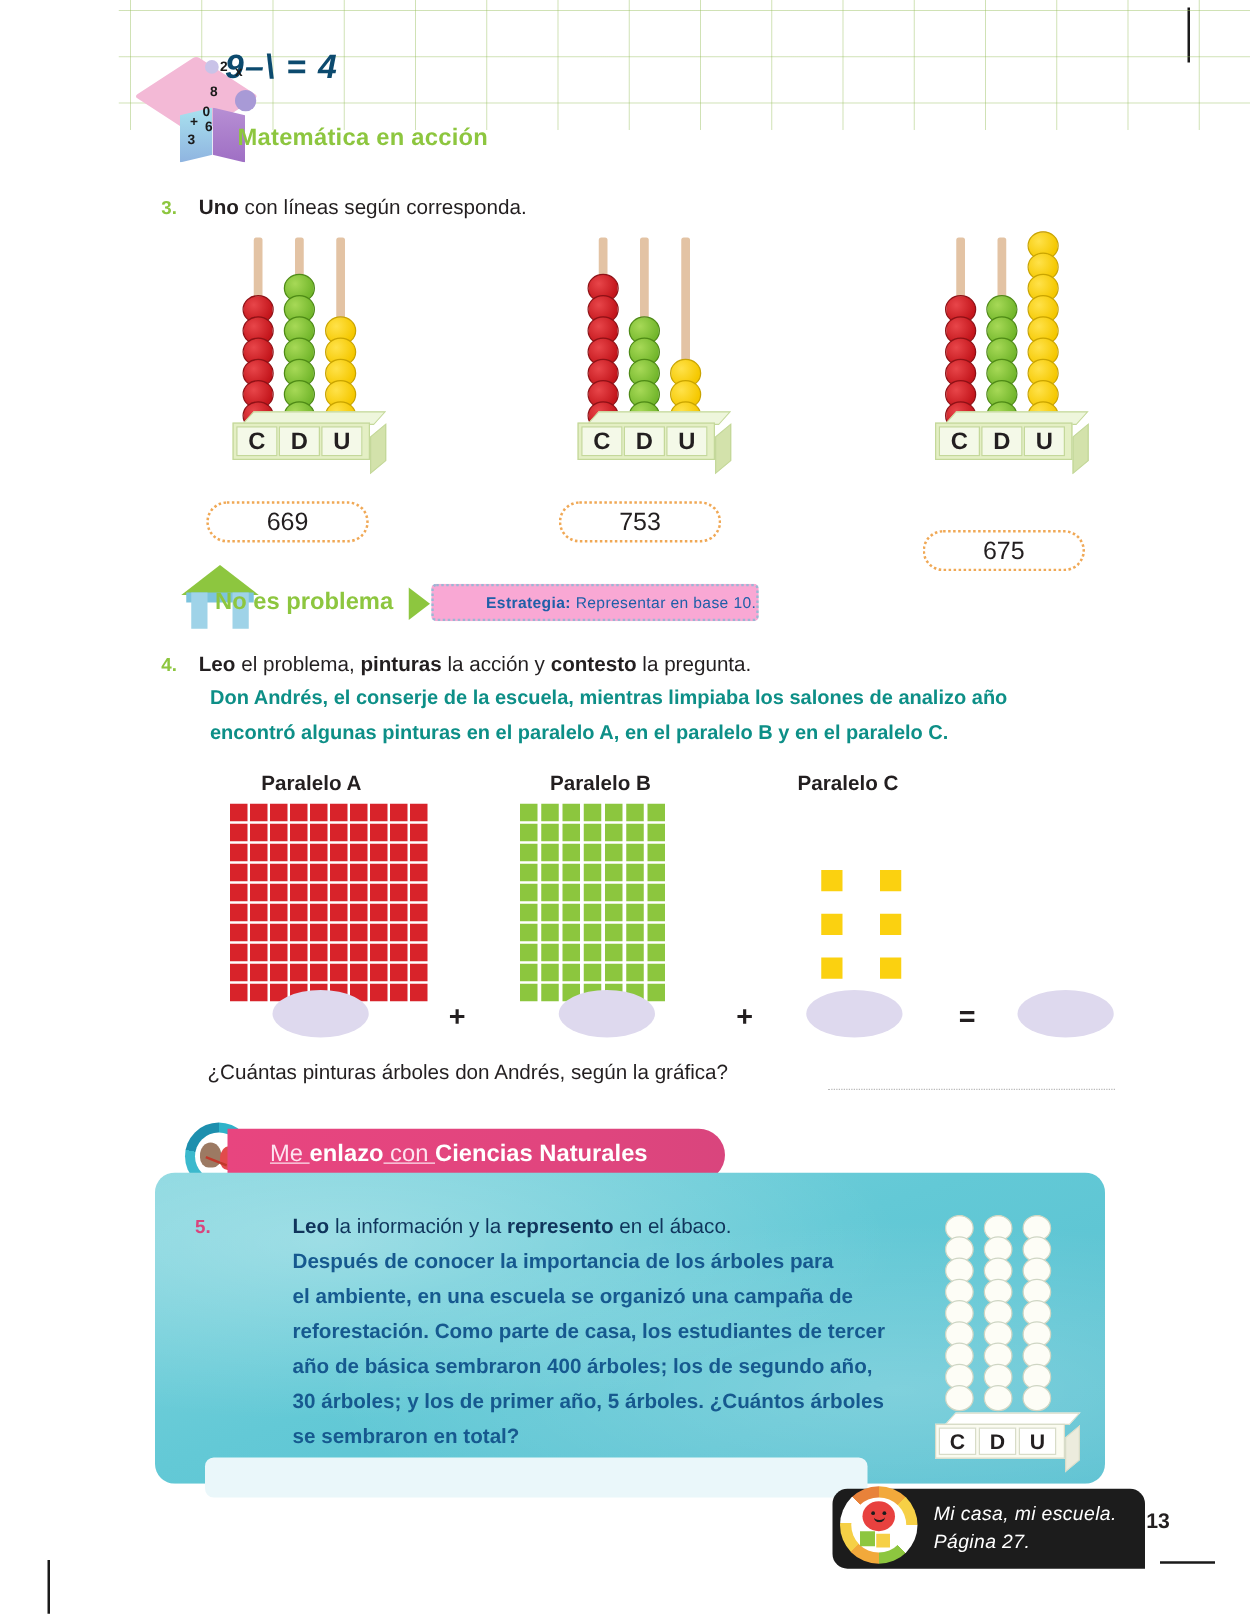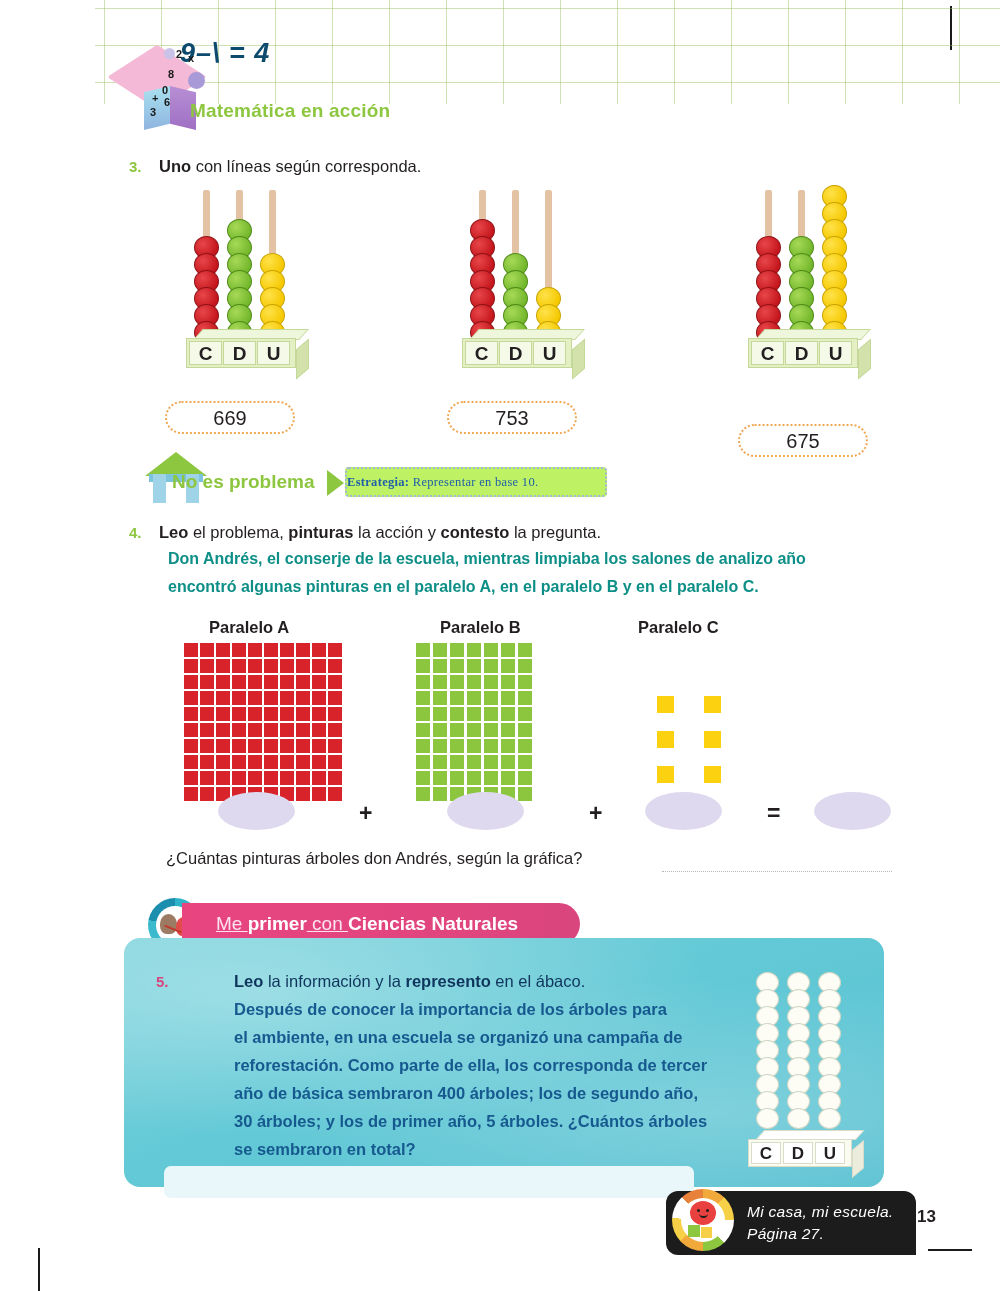--- a/index.html
+++ b/index.html
@@ -111,24 +111,23 @@
     position:absolute; left:172px; top:471px;
     font-size:19px; font-weight:700; color:#8dc63f;
   }
   .nep-arrow {
     position:absolute; left:327px; top:470px; width:0; height:0;
     border-top:13px solid transparent; border-bottom:13px solid transparent;
     border-left:17px solid #8dc63f;
   }
   .nep-box {
     position:absolute; left:345px; top:467px; width:262px; height:30px;
-    border:2px dotted #9bb7d4; border-radius:4px; background:#bef264;
-    font-size:12.5px; color:#1f5fa8; line-height:27px; text-align:left;
+    border:2px dotted #9bb7d4; border-radius:4px; background:#f9a8d4;
+    font-size:12.5px; color:#1f5fa8; line-height:27px; text-align:right;
     letter-spacing:0.3px;
-    font-family:Liberation Serif, serif;
   }
   .nep-box b { font-weight:700; }
 
   
   .par-label {
     position:absolute; font-size:16.5px; font-weight:700; color:#231f20;
   }
   .flat { position:absolute; display:grid; gap:2px; }
   .sq { background:#d8232a; }
   .rod10 { position:absolute; display:flex; gap:3px; }
@@ -601,32 +600,32 @@
 <div class="qline" style="left:662px;top:871px;width:230px;"></div>
 
 <div class="cn-circle">
   <div class="cn-inner">
     <div class="cn-head"></div>
     <div class="cn-red"></div>
     <div class="cn-line"></div>
   </div>
 </div>
 <div class="cn-bar">
-  <span class="lt">Me </span><b>primer</b><span class="lt"> con </span><b>Ciencias Naturales</b>
+  <span class="lt">Me </span><b>enlazo</b><span class="lt"> con </span><b>Ciencias Naturales</b>
 </div>
 
 <div class="teal"></div>
 
 <div class="ex-num" style="left:156px;top:973px;color:#d9457d;">5.</div>
 <div class="teal-txt lead" style="left:186px;top:972px;">
   <b>Leo</b><span> la información y la </span><b>represento</b><span> en el ábaco.</span>
 </div>
 <div class="teal-txt" style="left:186px;top:1000px;">Después de conocer la importancia de los árboles para</div>
 <div class="teal-txt" style="left:186px;top:1028px;">el ambiente, en una escuela se organizó una campaña de</div>
-<div class="teal-txt" style="left:186px;top:1056px;">reforestación. Como parte de ella, los corresponda de tercer</div>
+<div class="teal-txt" style="left:186px;top:1056px;">reforestación. Como parte de casa, los estudiantes de tercer</div>
 <div class="teal-txt" style="left:186px;top:1084px;">año de básica sembraron 400 árboles; los de segundo año,</div>
 <div class="teal-txt" style="left:186px;top:1112px;">30 árboles; y los de primer año, 5 árboles. ¿Cuántos árboles</div>
 <div class="teal-txt" style="left:186px;top:1140px;">se sembraron en total?</div>
 
 <div class="answer-box"></div>
 
 <div class="abacus" style="left:752px;top:968px;width:112px;height:180px;">
   <div class="wrod" style="left:13px;top:4px;height:140px;"></div>
   <div class="wrod" style="left:44px;top:4px;height:140px;"></div>
   <div class="wrod" style="left:75px;top:4px;height:140px;"></div>

